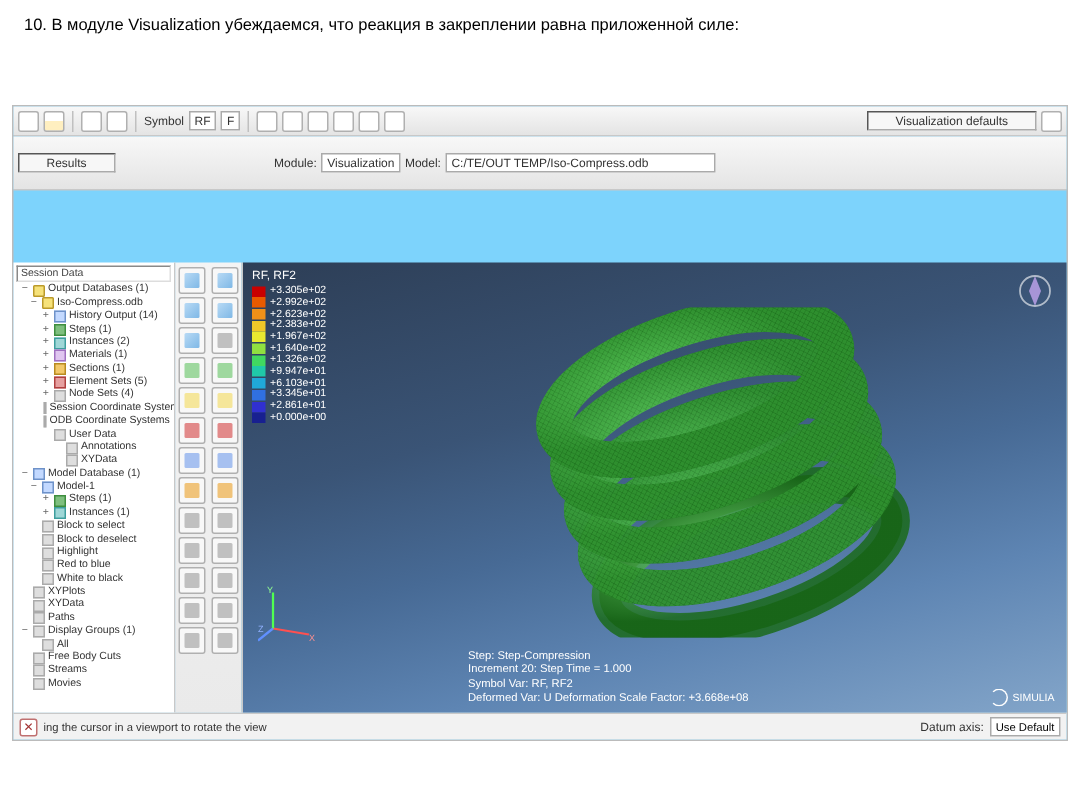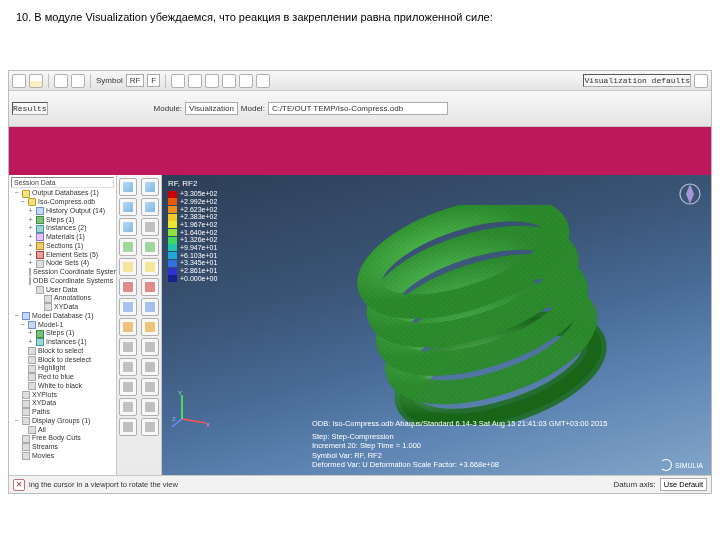--- a/index.html
+++ b/index.html
@@ -1,25 +1,25 @@
 <!DOCTYPE html>
 <html><head>
 <meta charset="utf-8">
 <style>
   * { box-sizing: border-box; margin: 0; padding: 0; font-family: Arial, sans-serif; }
   body { background: #fff; width: 720px; height: 540px; overflow: hidden; font-size: 9px; }
   .page-heading { font-size: 11px; padding: 10px 16px 6px 16px; line-height: 1.3; font-weight: 400; }
-  .app { margin: 40px 8px 0 8px; border: 1px solid #bbb; background: #be185d; font-size: 8px; }
+  .app { margin: 40px 8px 0 8px; border: 1px solid #bbb; background: #7dd3fc; font-size: 8px; }
   .main-toolbar { display: flex; align-items: center; height: 20px; background: linear-gradient(#f8f8f8,#e4e4e4); border-bottom: 1px solid #c8c8c8; padding: 0 3px; gap: 3px; }
   .tb-icon { width: 14px; height: 14px; border: 1px solid #b0b0b0; background: #fff; border-radius: 2px; }
   .tb-icon.print { background: linear-gradient(#fff 50%, #ffefc0 50%); }
   .tb-sep { width: 1px; height: 14px; background: #c0c0c0; margin: 0 2px; }
   .tb-label { font-size: 8px; color: #333; }
   .tb-dd { background: #fff; border: 1px solid #aaa; font-size: 8px; padding: 1px 3px; color: #333; }
-  .tb-sunken { border: 1px inset #aaa; padding: 1px 0; font-size: 8px; color: #333; background: #f7f7f7; font-family: Liberation Mono, monospace; }
+  .tb-sunken { border: 1px inset #aaa; padding: 1px 18px; font-size: 8px; color: #333; background: #f7f7f7; }
   .context-bar { display: flex; align-items: center; height: 36px; background: linear-gradient(#f8f8f8,#e4e4e4); border-bottom: 1px solid #c8c8c8; padding: 0 3px; gap: 3px; }
   .body-row { display: flex; height: 300px; margin-top: 48px; }
   
   .tree-panel { width: 108px; background: #fff; border-right: 1px solid #c8c8c8; font-size: 7px; padding: 2px; overflow: hidden; }
   .tree-header { font-weight: 400; color: #444; border: 1px inset #ddd; padding: 1px 2px; margin-bottom: 1px; font-size:7px;}
   .tree-item { display: flex; align-items: center; gap: 2px; padding: 0 2px; white-space: nowrap; color: #333; line-height: 1.25; }
   .tree-item .exp { width: 7px; text-align: center; color: #666; }
   .ico { width: 8px; height: 8px; display: inline-block; }
   .ico.db { background: #f6e27a; border: 1px solid #bb9a2a; border-radius: 1px; }
   .ico.folder { background: #c3d9ff; border: 1px solid #6e92c9; }
@@ -392,21 +392,20 @@
           <line x1="10" y1="30" x2="34" y2="34" stroke="#ff5050" stroke-width="1.5"></line>
           <line x1="10" y1="30" x2="10" y2="6" stroke="#50ff50" stroke-width="1.5"></line>
           <line x1="10" y1="30" x2="0" y2="38" stroke="#6090ff" stroke-width="1.5"></line>
           <text x="34" y="38" fill="#ff9090" font-size="6">X</text>
           <text x="6" y="6" fill="#90ff90" font-size="6">Y</text>
           <text x="0" y="32" fill="#90b0ff" font-size="6">Z</text>
         </svg>
       </div>
 
       <div class="statustext">
-        <div>ODB: Iso-Compress.odb    Abaqus/Standard 6.14-3    Sat Aug 15 21:41:03 GMT+03:00 2015</div>
         <div style="height:3px"></div>
         <div>Step: Step-Compression</div>
         <div>Increment    20: Step Time =    1.000</div>
         <div>Symbol Var: RF, RF2</div>
         <div>Deformed Var: U   Deformation Scale Factor: +3.668e+08</div>
       </div>
 
       <div class="corner-logo">
         <div class="swirl"></div>
         <span>SIMULIA</span>

